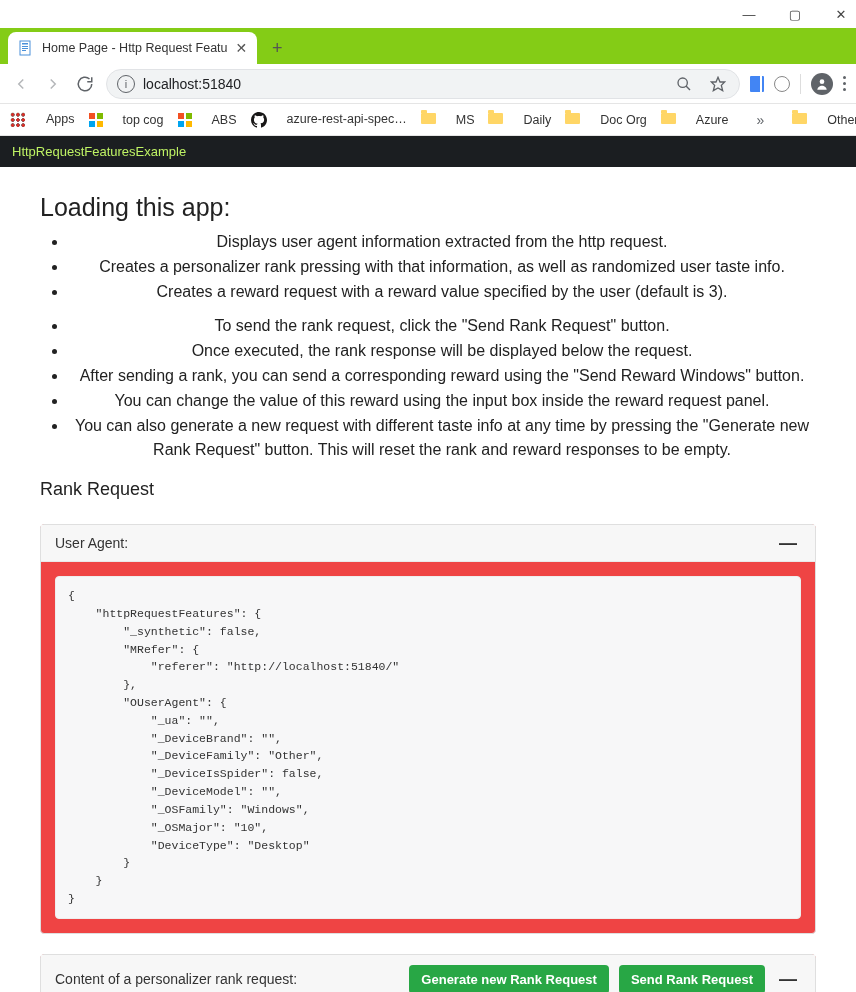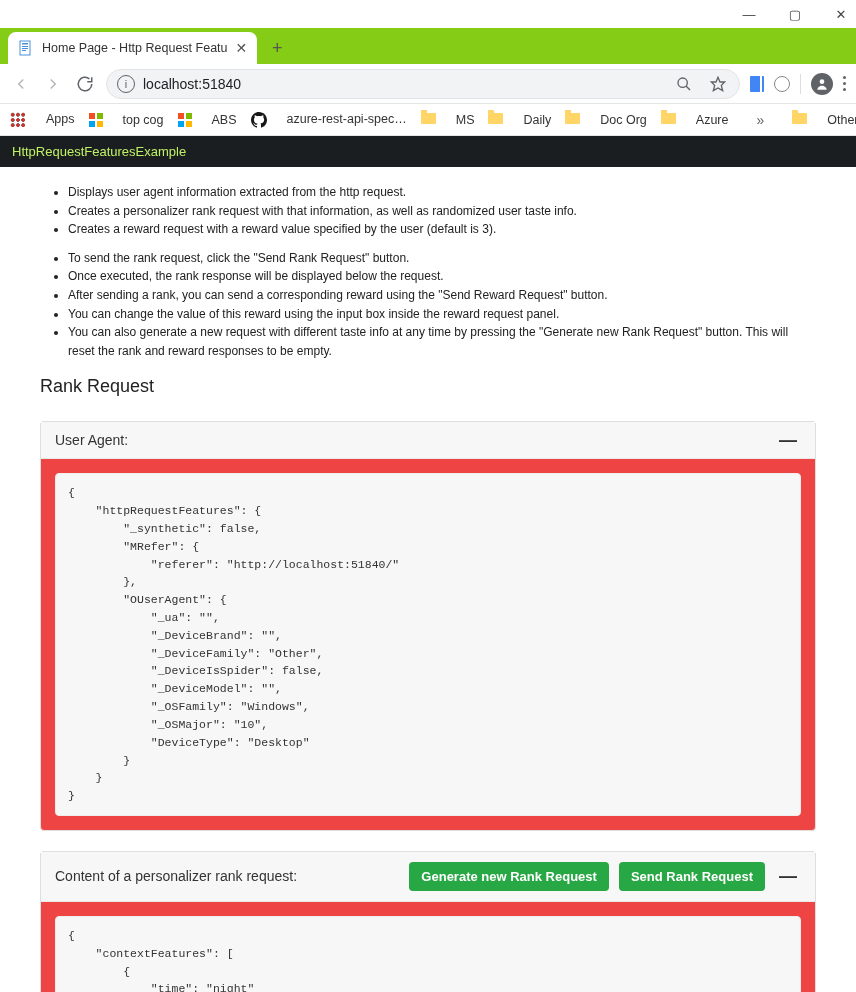--- a/index.html
+++ b/index.html
@@ -38,21 +38,21 @@
   .book-ico {width:14px;height:16px;background:#4285f4;border-radius:1px;display:inline-block;position:relative;}
   .book-ico:after{content:"";position:absolute;right:2px;top:0;width:2px;height:16px;background:#fff;}
   .chev { font-size:14px;color:#5f6368;}
   
   .viewport { position:absolute; top:136px; left:0; right:0; bottom:0; overflow-y:scroll; overflow-x:hidden;}
   .appbar { background:#1b1e21; color:#bef264; padding:8px 12px; font-size:13px;}
   .page { padding:12px 40px 40px 40px;}
   h1 { font-size:25px; font-weight:500; margin:14px 0 8px 0;}
   h2.sec { font-size:18px; font-weight:500; margin:16px 0 24px 0;}
   ul { margin:4px 0 10px 0; padding-left:28px;}
-  li { font-size:12px; line-height:1.55; color:#222;}
+  li { font-size:16px; line-height:1.55; color:#222;text-align:center;}
   .card { border:1px solid #dfdfdf; border-radius:4px; background:#ef4444; margin-top:12px;}
   .card-header { background:#f7f7f7; border-bottom:1px solid #e9e9e9; padding:10px 14px; display:flex; align-items:center;}
   .card-header .title { font-size:14px; color:#333;}
   .card-header .actions { margin-left:auto; display:flex; align-items:center; gap:10px;}
   .collapse-btn { font-weight:700; font-size:18px; line-height:10px; padding:0 4px; color:#333;}
   .btn { background:#28a745; color:#fff; border:none; border-radius:4px; padding:7px 12px; font-size:13px; cursor:pointer;font-weight:bold;}
   .card-body { padding:14px;}
   pre.code { background:#f7f7f8; border:1px solid #eee; border-radius:4px; padding:10px 12px; font-family: Consolas, "Courier New", monospace; font-size:11.5px; line-height:1.55; color:#333; white-space:pre; overflow:auto; margin:0;}
   
   .viewport::-webkit-scrollbar { width:16px; }
@@ -184,29 +184,30 @@
       <span class="folder-ico"></span>
       <span>Other bookmarks</span>
     </span>
 </div>
 
 <div class="viewport">
   <div class="appbar">
     <span>HttpRequestFeaturesExample</span>
   </div>
   <div class="page">
+    <h1>Loading this app:</h1>
     <ul>
       <li>Displays user agent information extracted from the http request.</li>
-      <li>Creates a personalizer rank request with that information, as well as randomized user taste info.</li>
+      <li>Creates a personalizer rank pressing with that information, as well as randomized user taste info.</li>
       <li>Creates a reward request with a reward value specified by the user (default is 3).</li>
     </ul>
     <ul>
       <li>To send the rank request, click the "Send Rank Request" button.</li>
       <li>Once executed, the rank response will be displayed below the request.</li>
-      <li>After sending a rank, you can send a corresponding reward using the "Send Reward Request" button.</li>
+      <li>After sending a rank, you can send a corresponding reward using the "Send Reward Windows" button.</li>
       <li>You can change the value of this reward using the input box inside the reward request panel.</li>
       <li>You can also generate a new request with different taste info at any time by pressing the "Generate new Rank Request" button. This will reset the rank and reward responses to be empty.</li>
     </ul>
 
     <h2 class="sec">Rank Request</h2>
 
     <div class="card">
       <div class="card-header">
         <span class="title">User Agent:</span>
         <span class="actions">

